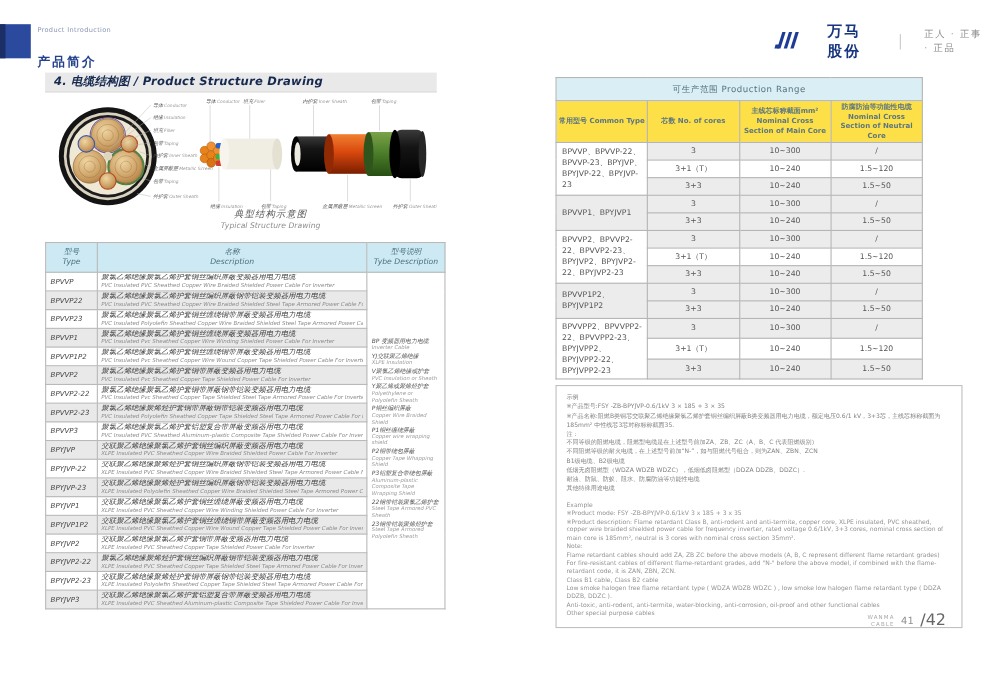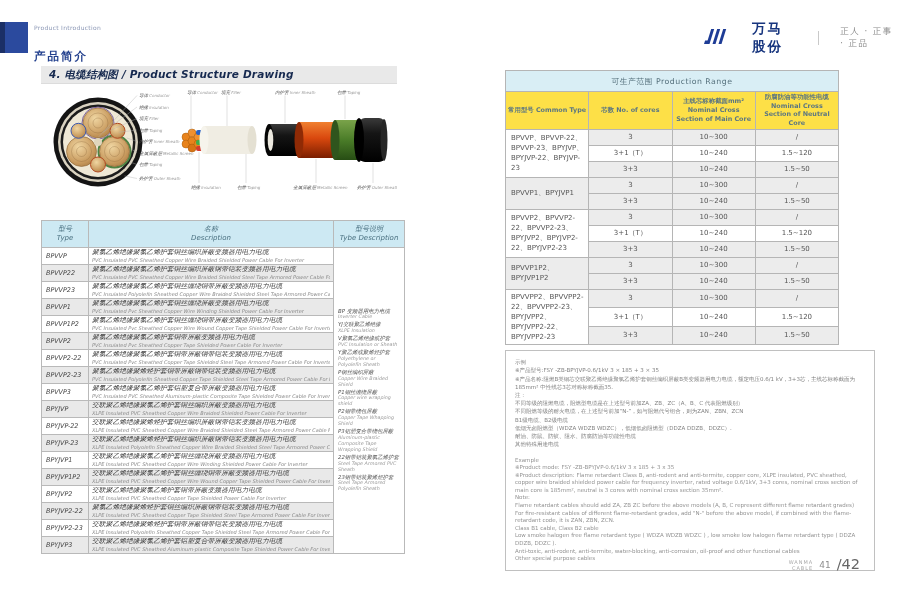--- a/index.html
+++ b/index.html
@@ -214,20 +214,24 @@
             <polyline points="158,97 158,66" fill="none" stroke="#b0b0b0" stroke-width="0.4"></polyline>
             <text x="150" y="103" font-size="4.6" fill="#555">绝缘<tspan font-size="4" fill="#999" dx="1">Insulation</tspan></text>
             <polyline points="205,97 205,68" fill="none" stroke="#b0b0b0" stroke-width="0.4"></polyline>
             <text x="196" y="103" font-size="4.6" fill="#555">包带<tspan font-size="4" fill="#999" dx="1">Taping</tspan></text>
             <polyline points="275,97 275,73" fill="none" stroke="#b0b0b0" stroke-width="0.4"></polyline>
             <text x="252" y="103" font-size="4.6" fill="#555">金属屏蔽层<tspan font-size="4" fill="#999" dx="1">Metallic Screen</tspan></text>
             <polyline points="332,97 332,77" fill="none" stroke="#b0b0b0" stroke-width="0.4"></polyline>
             <text x="316" y="103" font-size="4.6" fill="#555">外护套<tspan font-size="4" fill="#999" dx="1">Outer Sheath</tspan></text>
           </g>
       </svg>
+      <div class="caption">
+        <div class="cn">典型结构示意图</div>
+        <div class="en">Typical Structure Drawing</div>
+      </div>
     </div>
 
 
     <table class="ct-table">
       <thead>
         <tr>
           <th class="col-type">
             <div>型号</div>
             <div>Type</div>
           </th>

